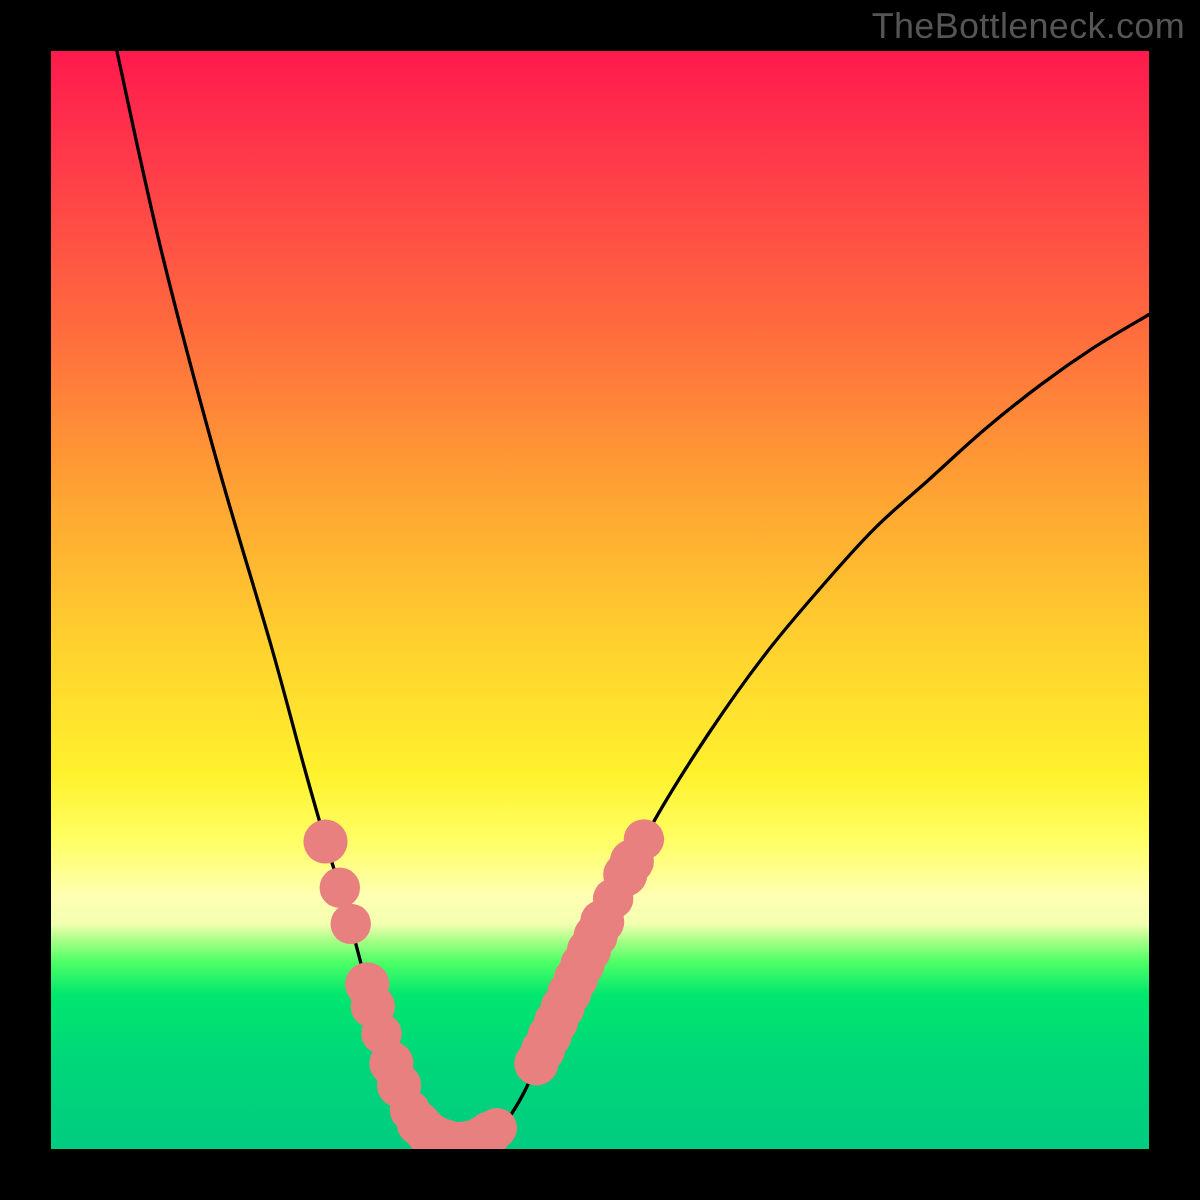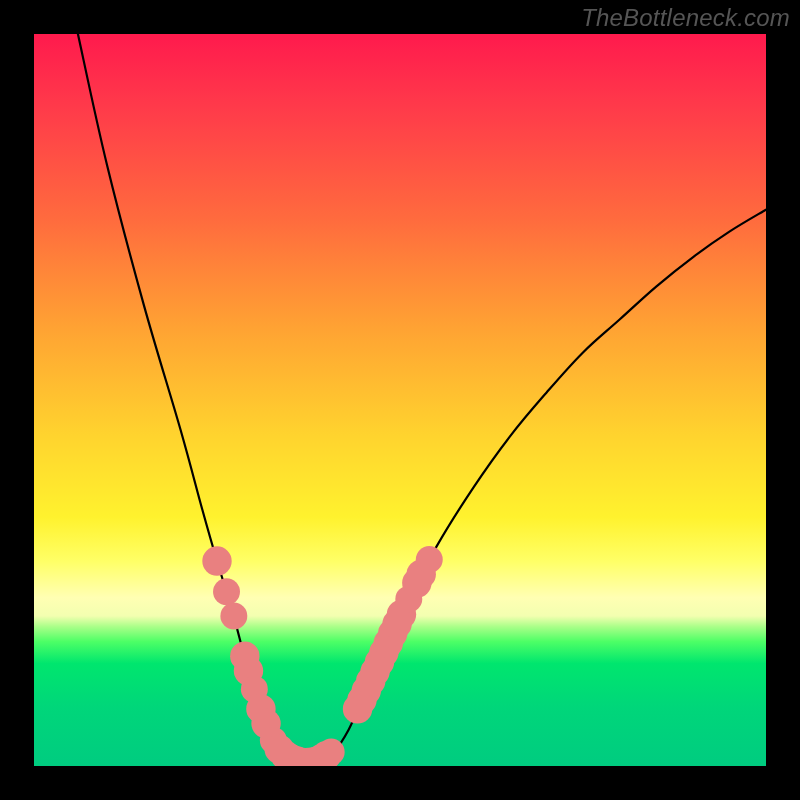--- a/index.html
+++ b/index.html
@@ -12,21 +12,20 @@
   }
   .watermark {
     position: absolute;
     top: 4px;
     right: 10px;
     font-family: Arial, Helvetica, sans-serif;
     font-size: 24px;
     font-weight: 500;
     color: #555;
     letter-spacing: 0.2px;
-    font-style: italic;
   }
   .plot-area {
     position: absolute;
     left: 34px;
     top: 34px;
     width: 732px;
     height: 732px;
     background: linear-gradient(to bottom,
       #ff1a4d 0%,
       #ff3a4a 10%,

